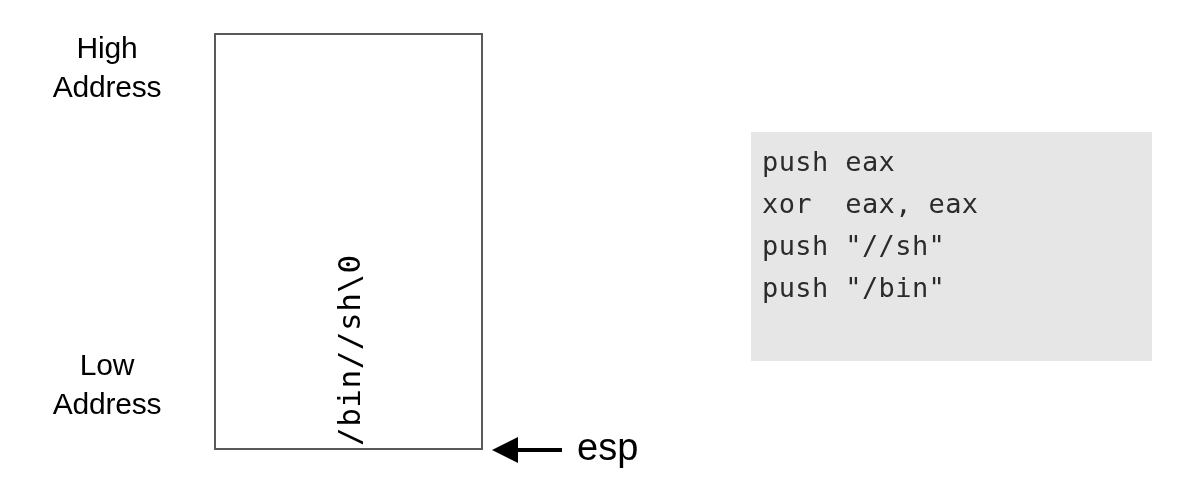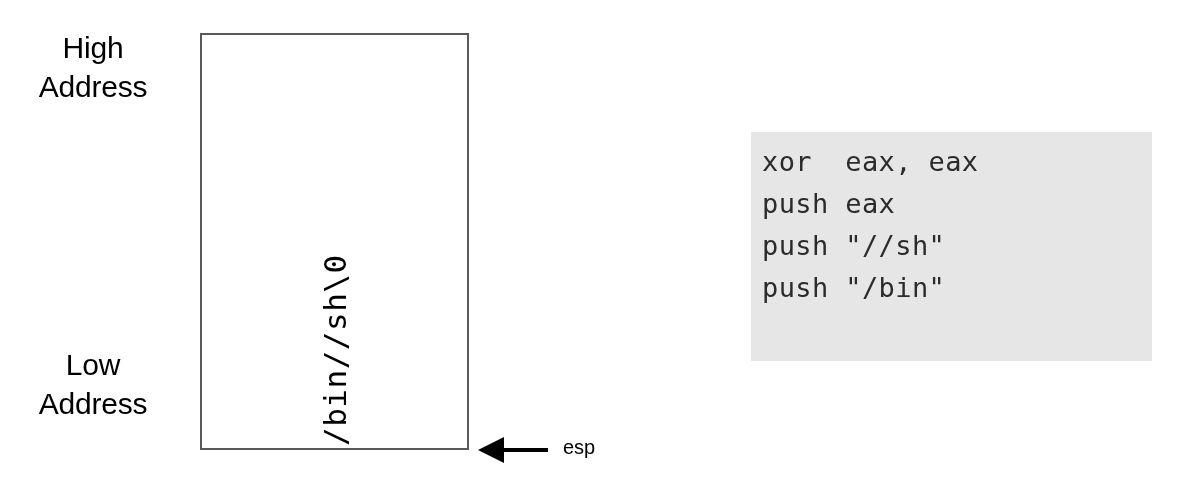--- a/index.html
+++ b/index.html
@@ -12,21 +12,21 @@
     height: 502px;
     position: relative;
     overflow: hidden;
     font-family: "Liberation Sans", sans-serif;
     color: #000000;
   }
 
   
   #stack-diagram {
     position: absolute;
-    left: 0;
+    left: 14px;
     top: 0;
     width: 700px;
     height: 502px;
   }
 
   .addr-label {
     position: absolute;
     width: 190px;
     text-align: center;
     font-family: "Liberation Sans", sans-serif;
@@ -82,21 +82,21 @@
     left: 474px;
     top: 432px;
     width: 78px;
     height: 36px;
   }
   #esp-label {
     position: absolute;
     left: 563px;
     top: 429px;
     font-family: "Liberation Sans", sans-serif;
-    font-size: 20px;
+    font-size: 38px;
     line-height: 36px;
     color: #000000;
   }
 
   
   #assembly-block {
     position: absolute;
     left: 751px;
     top: 132px;
     width: 401px;
@@ -133,17 +133,17 @@
 
   <svg id="esp-arrow" viewBox="0 0 78 36">
     <line x1="74" y1="18" x2="26" y2="18" stroke="#000000" stroke-width="4"></line>
     <polygon points="4,18 30,5 30,31" fill="#000000"></polygon>
   </svg>
 
   <div id="esp-label">esp</div>
 </div>
 
 <div id="assembly-block">
+  <div class="code-line">push eax</div>
   <div class="code-line">xor  eax, eax</div>
-  <div class="code-line">push eax</div>
   <div class="code-line">push "//sh"</div>
   <div class="code-line">push "/bin"</div>
 </div>
 
 </body></html>

